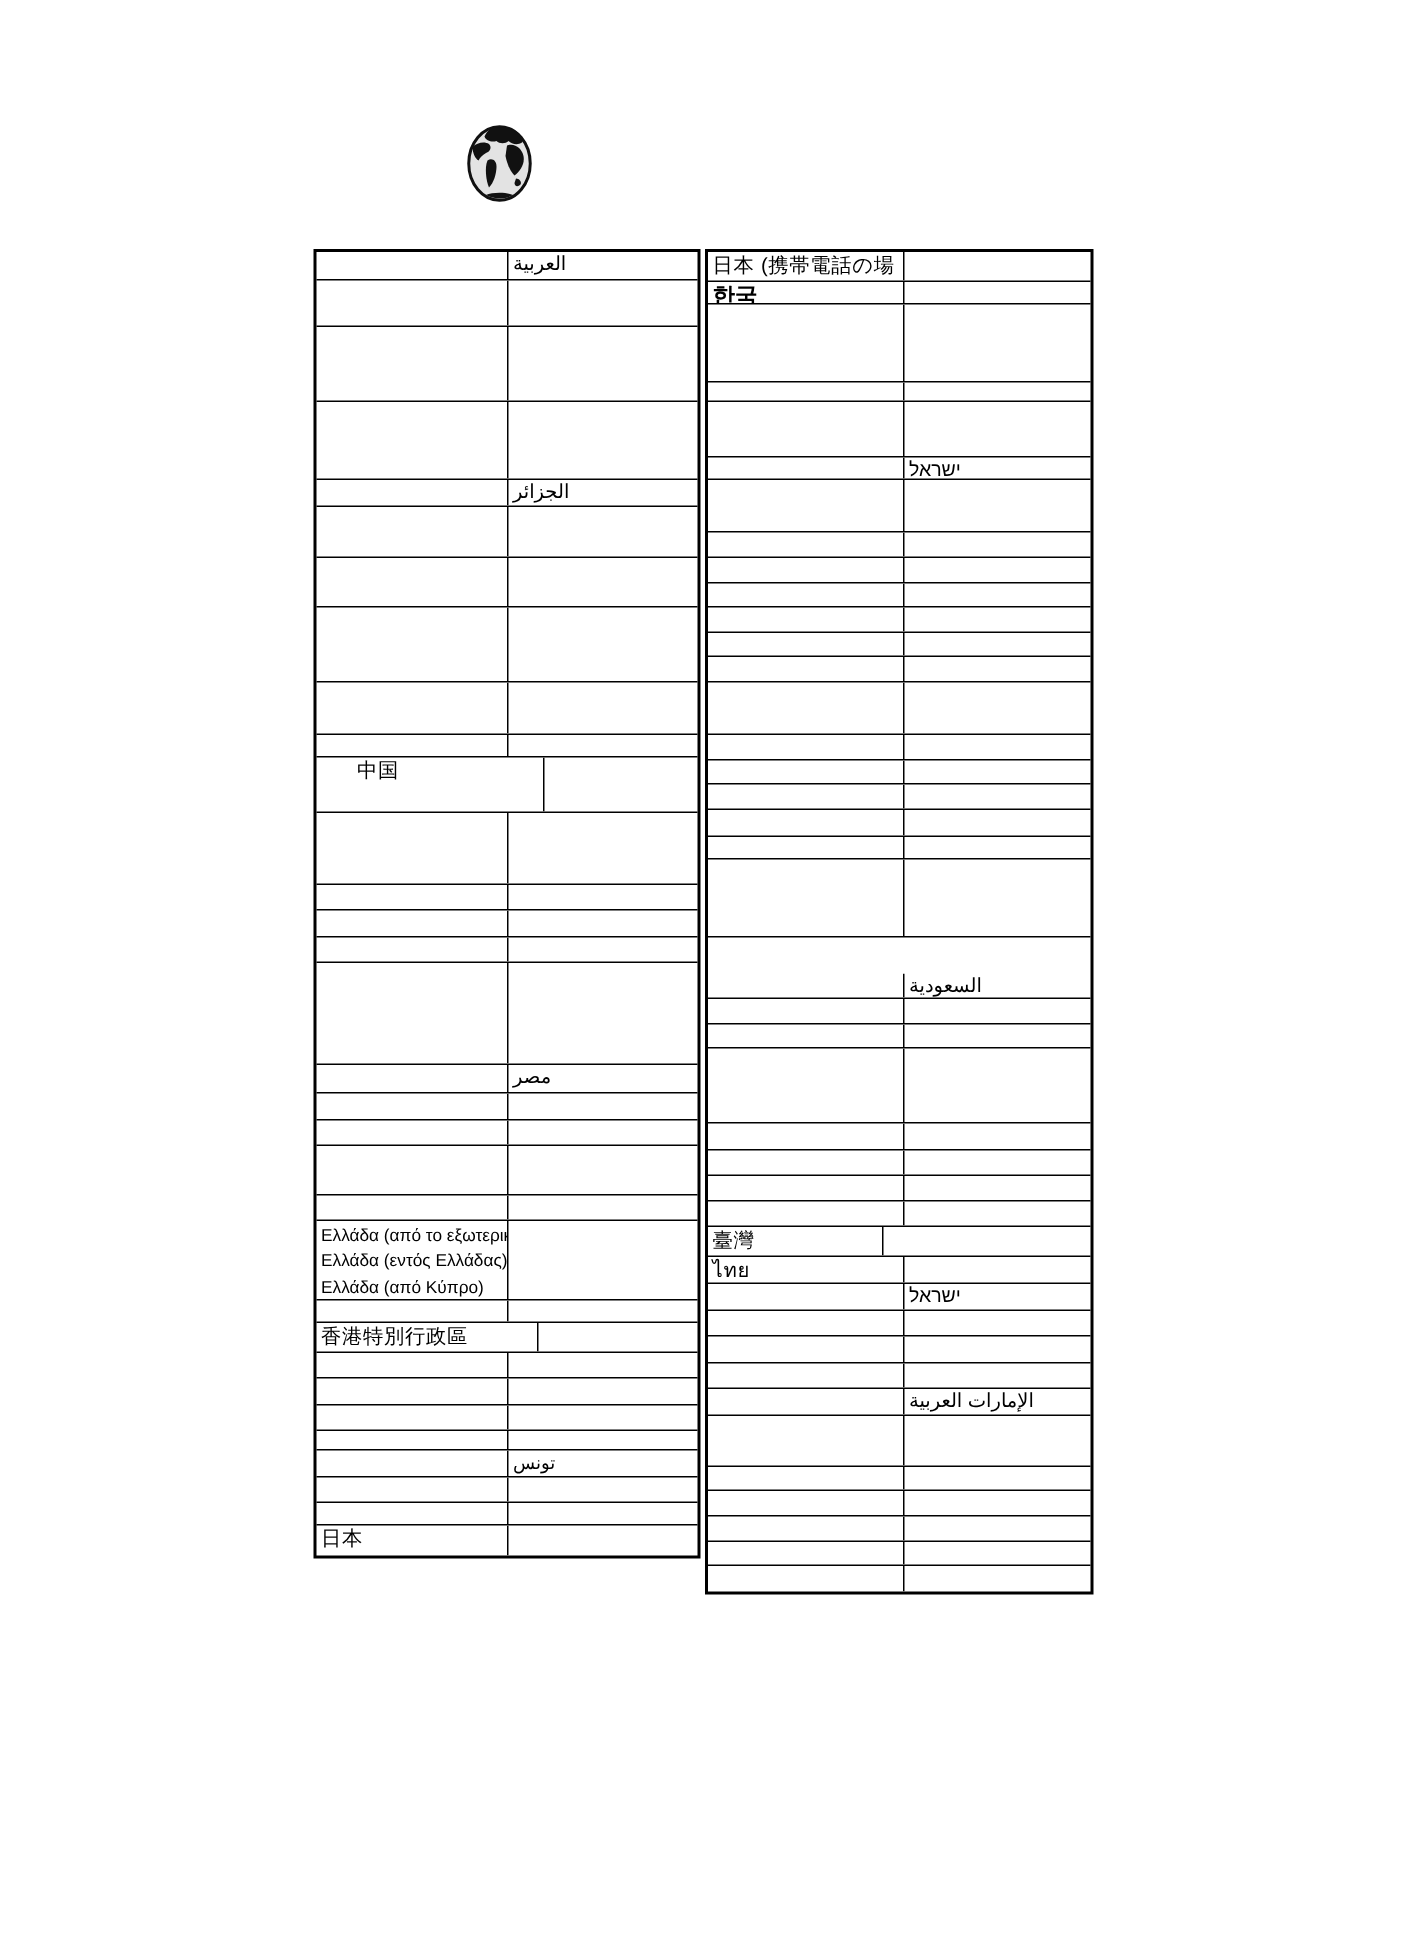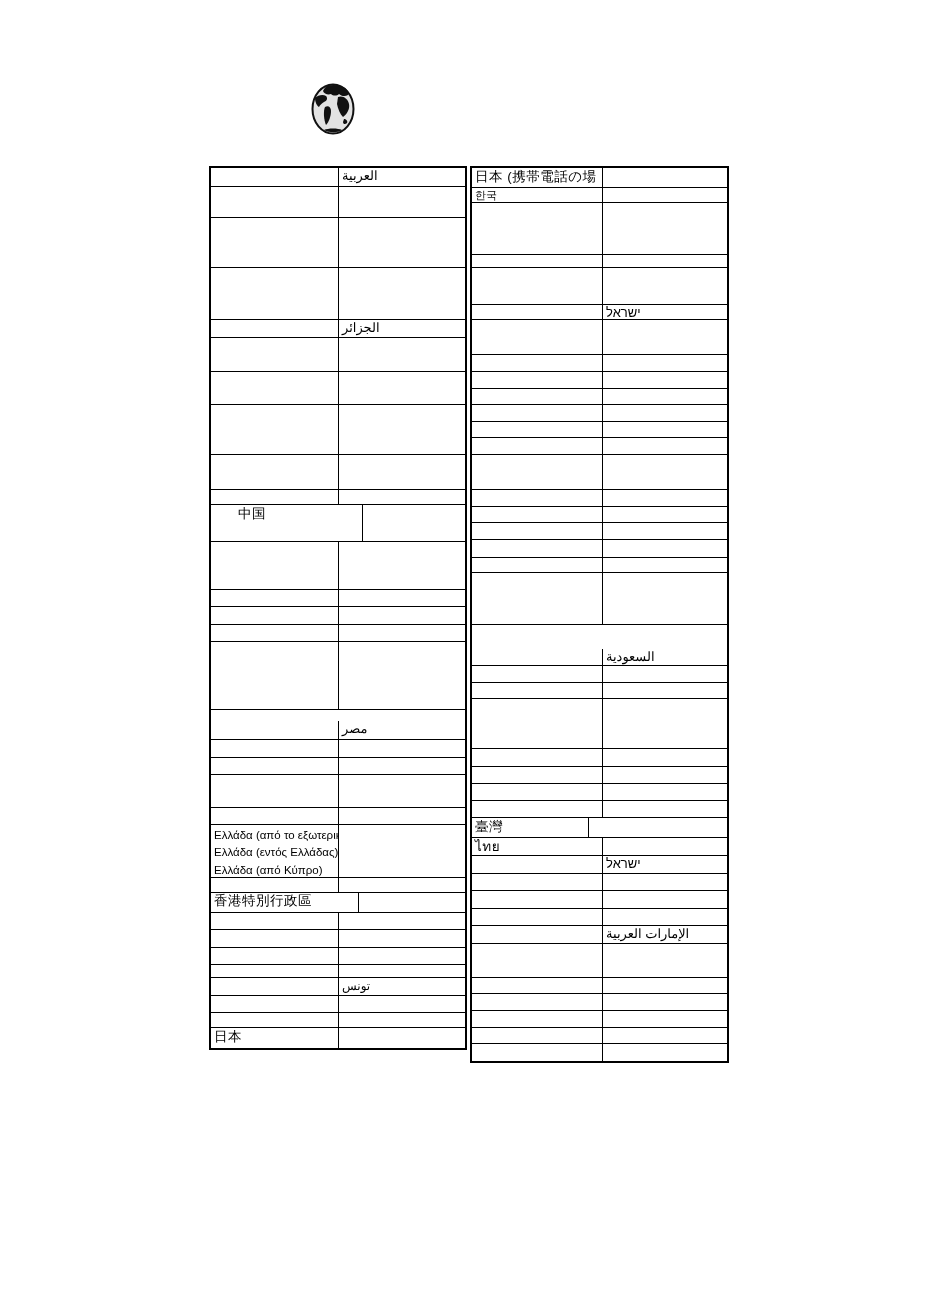--- a/index.html
+++ b/index.html
@@ -14,21 +14,21 @@
   .row{display:flex;border-bottom:1px solid #000;box-sizing:border-box;overflow:hidden;}
   .row:last-child{border-bottom:none;}
   .cell{
     box-sizing:border-box;padding:1px 3px 0 3px;
     font-size:13px;line-height:1.25;overflow:hidden;
     white-space:pre-line;
   }
   .c1{flex:none;border-right:1px solid #000;}
   .c2{flex:1 1 auto;}
   .cjk{font-size:13.5px;letter-spacing:0.5px;}
-  .kr{font-size:11px;}
+  .kr{font-size:15px;font-weight:bold;}
   .gr{font-size:11.5px;line-height:1.5;padding-top:2px;white-space:pre;}
   .ar{font-size:13px;padding-top:0;}
   .he{font-size:12px;}
 </style>
 </head>
 <body>
 
 <div class="globe">
   <svg width="44" height="52" viewBox="0 0 44 52" xmlns="http://www.w3.org/2000/svg">
     <ellipse cx="22" cy="26" rx="20.5" ry="24.5" fill="#e3e3e3" stroke="#111" stroke-width="2"></ellipse>
@@ -99,21 +99,21 @@
       <div class="cell c2"></div>
     </div>
     <div class="row" style="height: 17px;">
       <div class="cell c1" style="width: 128px;"></div>
       <div class="cell c2"></div>
     </div>
     <div class="row" style="height: 68px;">
       <div class="cell c1" style="width: 128px;"></div>
       <div class="cell c2"></div>
     </div>
-    <div class="row" style="height: 19px; margin-top: 11px;">
+    <div class="row" style="height: 19px;">
       <div class="cell c1" style="width: 128px;"></div>
       <div class="cell c2 ar">مصر</div>
     </div>
     <div class="row" style="height: 18px;">
       <div class="cell c1" style="width: 128px;"></div>
       <div class="cell c2"></div>
     </div>
     <div class="row" style="height: 17px;">
       <div class="cell c1" style="width: 128px;"></div>
       <div class="cell c2"></div>
@@ -130,21 +130,21 @@
       <div class="cell c1 gr" style="width: 128px;">Ελλάδα (από το εξωτερικό)
 Ελλάδα (εντός Ελλάδας)
 Ελλάδα (από Κύπρο)</div>
       <div class="cell c2"></div>
     </div>
     <div class="row" style="height: 15px;">
       <div class="cell c1" style="width: 128px;"></div>
       <div class="cell c2"></div>
     </div>
     <div class="row" style="height: 20px;">
-      <div class="cell c1 cjk" style="width: 148px; font-family: Liberation Mono, monospace;">香港特別行政區</div>
+      <div class="cell c1 cjk" style="width: 148px;">香港特別行政區</div>
       <div class="cell c2"></div>
     </div>
     <div class="row" style="height: 17px;">
       <div class="cell c1" style="width: 128px;"></div>
       <div class="cell c2"></div>
     </div>
     <div class="row" style="height: 18px;">
       <div class="cell c1" style="width: 128px;"></div>
       <div class="cell c2"></div>
     </div>

